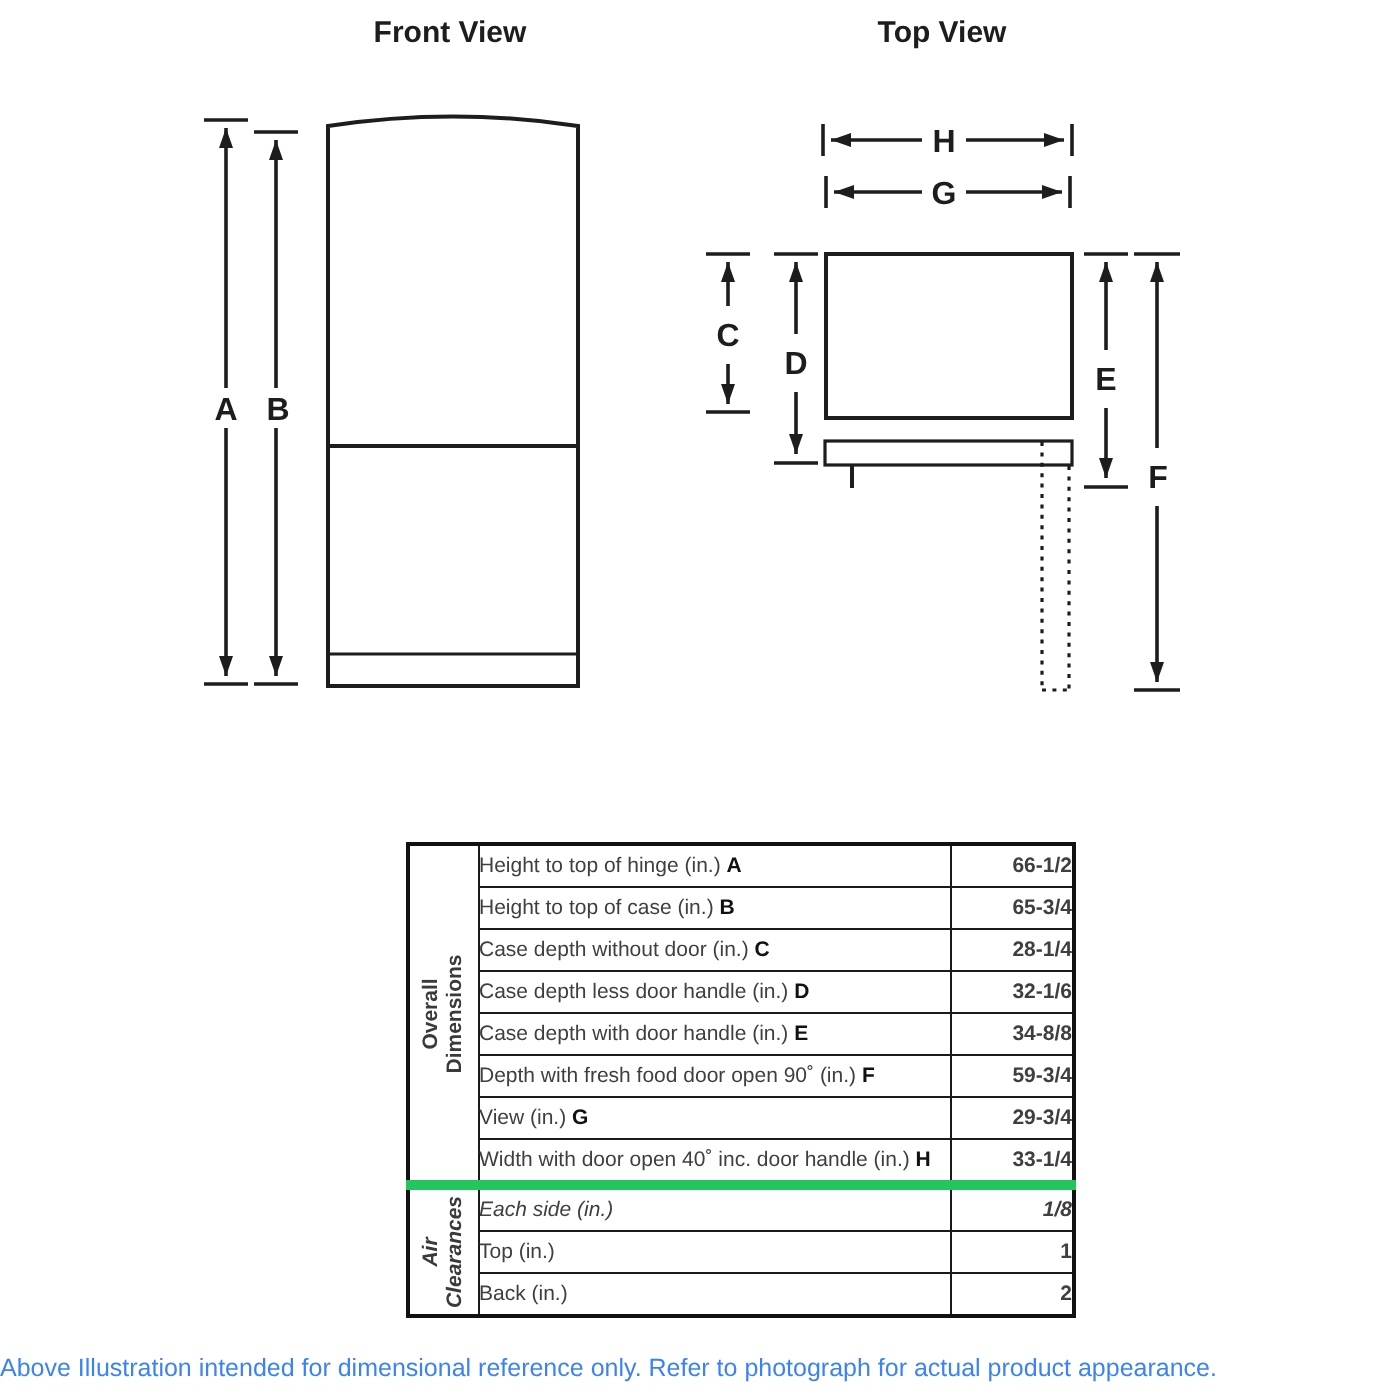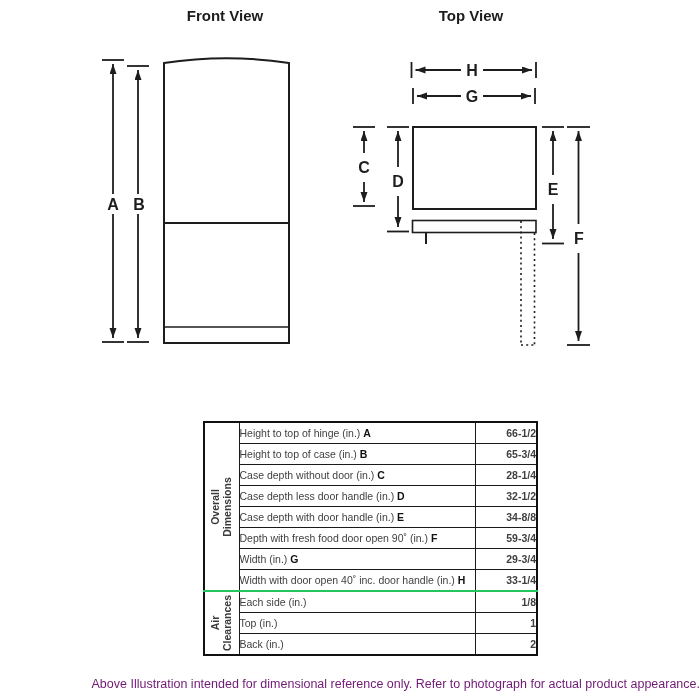--- a/index.html
+++ b/index.html
@@ -25,24 +25,24 @@
     transform:translate(-50%,-50%) rotate(-90deg);
     text-align:center;line-height:1.12;white-space:nowrap;
     font-weight:bold;font-size:10.5px;color:#3a3a3a;
   }
   td.lbl{padding-left:8px;margin-top:47px;}
   td.lbl .key{color:#111;font-weight:bold;}
   td.val{
     text-align:right;font-weight:bold;font-size:11px;color:#161616;
     border-left:2px solid #111;
   }
-  tr.secstart td{border-top:2px solid #22c55e;}
+  tr.secstart td{border-top:5px solid #22c55e;font-style:italic;}
   .caption{
-    position:absolute;left:0;right:0;top:677px;text-align:right;
-    font-size:12.5px;color:#701a75;
+    position:absolute;left:0;right:0;top:677px;text-align:left;
+    font-size:12.5px;color:#3b82f6;
   }
 </style>
 </head>
 <body>
 
 
 
 <svg width="700" height="415" viewBox="0 0 700 415">
   <defs>
     <marker id="ah" markerWidth="11" markerHeight="8" refX="10" refY="3.5" orient="auto" markerUnits="userSpaceOnUse">
@@ -157,32 +157,32 @@
     <tr>
       <td class="lbl"><span>Height to top of case (in.)</span> <b class="key">B</b></td>
       <td class="val">65-3/4</td>
     </tr>
     <tr>
       <td class="lbl"><span>Case depth without door (in.)</span> <b class="key">C</b></td>
       <td class="val">28-1/4</td>
     </tr>
     <tr>
       <td class="lbl"><span>Case depth less door handle (in.)</span> <b class="key">D</b></td>
-      <td class="val">32-1/2</td>
+      <td class="val">32-1/6</td>
     </tr>
     <tr>
       <td class="lbl"><span>Case depth with door handle (in.)</span> <b class="key">E</b></td>
       <td class="val">34-8/8</td>
     </tr>
     <tr>
       <td class="lbl"><span>Depth with fresh food door open 90˚ (in.)</span> <b class="key">F</b></td>
       <td class="val">59-3/4</td>
     </tr>
     <tr>
-      <td class="lbl"><span>Width (in.)</span> <b class="key">G</b></td>
+      <td class="lbl"><span>View (in.)</span> <b class="key">G</b></td>
       <td class="val">29-3/4</td>
     </tr>
     <tr>
       <td class="lbl"><span>Width with door open 40˚ inc. door handle (in.)</span> <b class="key">H</b></td>
       <td class="val">33-1/4</td>
     </tr>
     <tr class="secstart">
       <td class="rothead" rowspan="3">
         <div class="rot">
           <div>Air</div>

